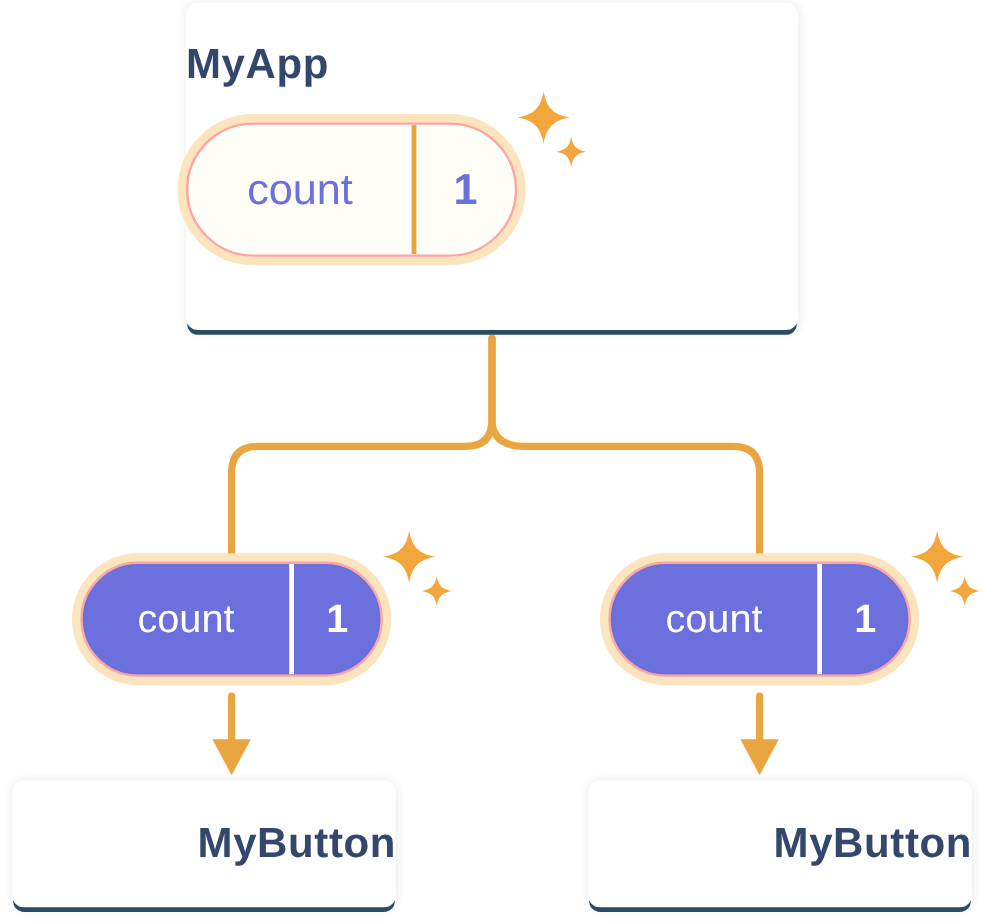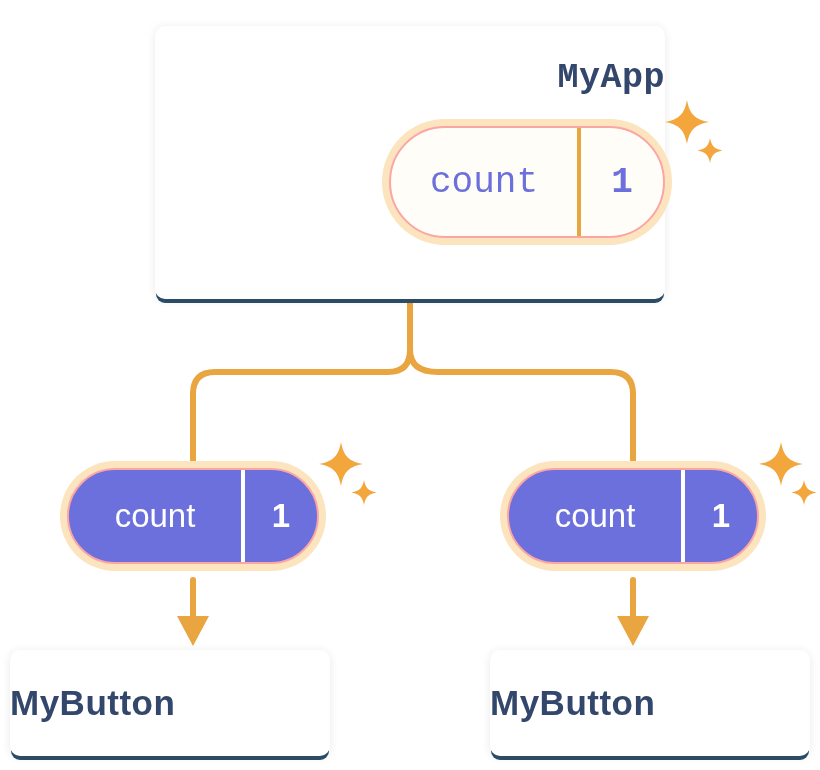--- a/index.html
+++ b/index.html
@@ -22,45 +22,44 @@
 
   .card {
     position: absolute;
     background: #ffffff;
     border-radius: 10px;
     box-shadow: 0 1px 8px rgba(35, 39, 47, 0.10), 0 5px 0 -1px #2D4E68;
     z-index: 2;
   }
 
   .root-card {
-    left: 155px; top: 26px;
+    left: 155px; top: 2px;
     width: 510px; height: 273px;
     display: flex;
     flex-direction: column;
-    align-items: flex-end;
+    align-items: flex-start;
     padding-top: 30px;
-    font-family: Liberation Mono, monospace;
   }
 
   .card-title {
     font-size: 35px;
     font-weight: bold;
     color: #33466B;
     line-height: 44px;
     letter-spacing: 0.5px;
   }
 
   .root-card .pill-wrap { margin-top: 26px; }
 
   .child-card {
     top: 650px;
     width: 320px; height: 106px;
     display: flex;
     align-items: center;
-    justify-content: flex-start;
+    justify-content: flex-end;
   }
   .child-card.left  { left: 10px; }
   .child-card.right { left: 490px; }
 
   .pill-wrap { position: relative; z-index: 3; }
 
   .pill {
     display: flex;
     align-items: stretch;
     border: 2px solid #fca5a5;

